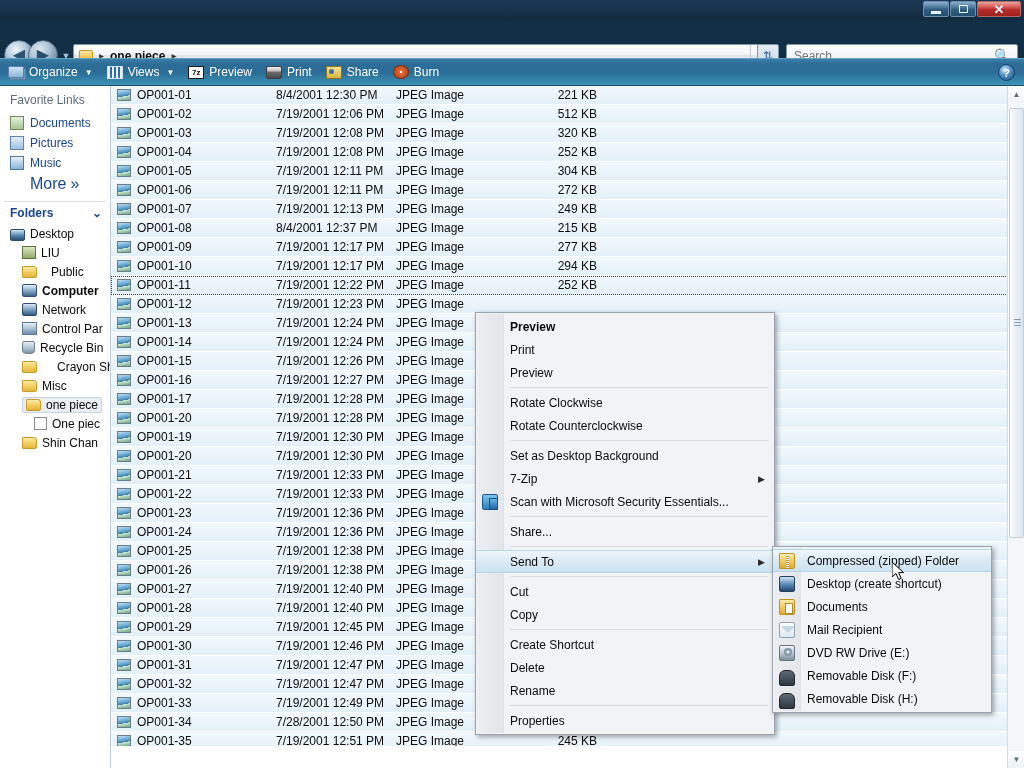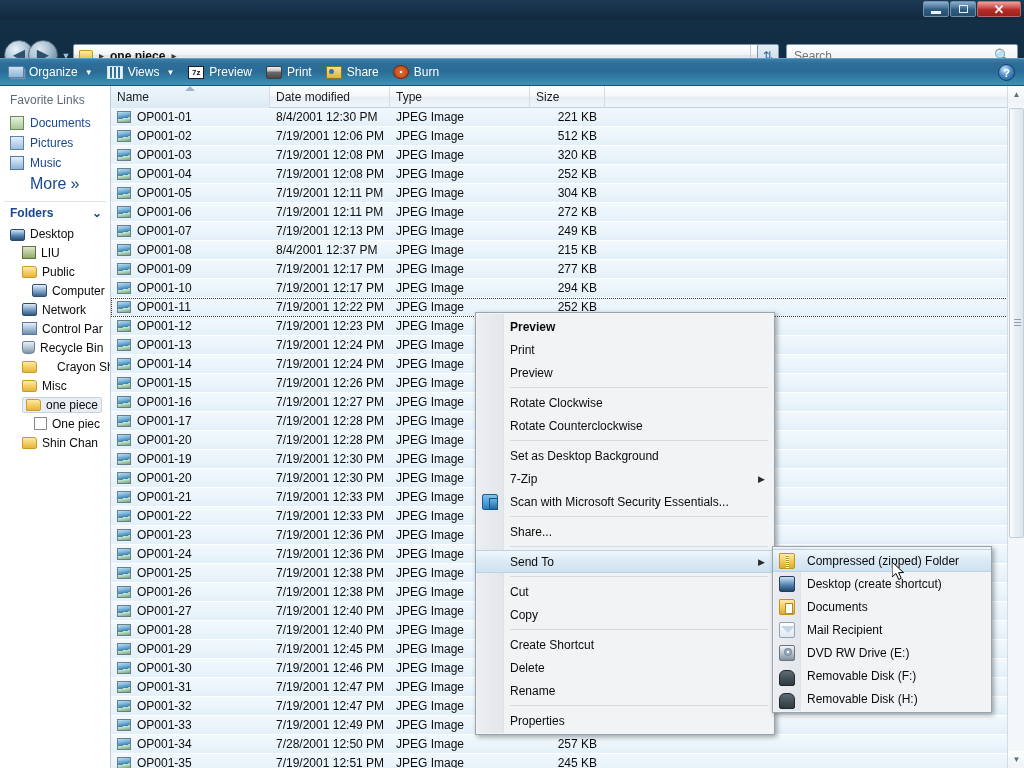--- a/index.html
+++ b/index.html
@@ -497,26 +497,26 @@
             <span>Desktop</span>
           </span>
         </div>
         <div class="tree-item" style="padding-left: 22px;">
           <span class="tl" style="display: flex; align-items: center; gap: 5px;">
             <span class="usr-ico"></span>
             <span>LIU</span>
           </span>
         </div>
         <div class="tree-item" style="padding-left: 22px;">
-          <span class="tl" style="display: flex; align-items: center; gap: 5px; justify-content: flex-end;">
+          <span class="tl" style="display: flex; align-items: center; gap: 14px; justify-content: flex-end;">
             <span class="folder-ico"></span>
             <span>Public</span>
           </span>
         </div>
-        <div class="tree-item" style="padding-left: 32px;">
+        <div class="tree-item" style="padding-left: 22px; font-weight: bold;">
           <span class="tl" style="display: flex; align-items: center; gap: 5px;">
             <span class="pc-ico"></span>
             <span>Computer</span>
           </span>
         </div>
         <div class="tree-item" style="padding-left: 22px;">
           <span class="tl" style="display: flex; align-items: center; gap: 5px;">
             <span class="net-ico"></span>
             <span>Network</span>
           </span>
@@ -560,36 +560,20 @@
         <div class="tree-item" style="padding-left: 22px;">
           <span class="tl" style="display: flex; align-items: center; gap: 5px;">
             <span class="folder-ico"></span>
             <span>Shin Chan</span>
           </span>
         </div>
       </div>
   </div>
 
   <div class="listpane">
-    <div class="col-head">
-      <div class="ch name">
-        <span class="sortarrow"></span>
-        <span>Name</span>
-      </div>
-      <div class="ch date">
-        <span>Date modified</span>
-      </div>
-      <div class="ch type">
-        <span>Type</span>
-      </div>
-      <div class="ch size">
-        <span>Size</span>
-      </div>
-      <div class="ch rest"></div>
-    </div>
     <div class="rows" id="rows-container">
         <div class="row">
           <div class="c name">
             <span class="jpg-ico"></span>
             <span>OP001-01</span>
           </div>
           <div class="c date">8/4/2001 12:30 PM</div>
           <div class="c type">JPEG Image</div>
           <div class="c size">221 KB</div>
         </div>

